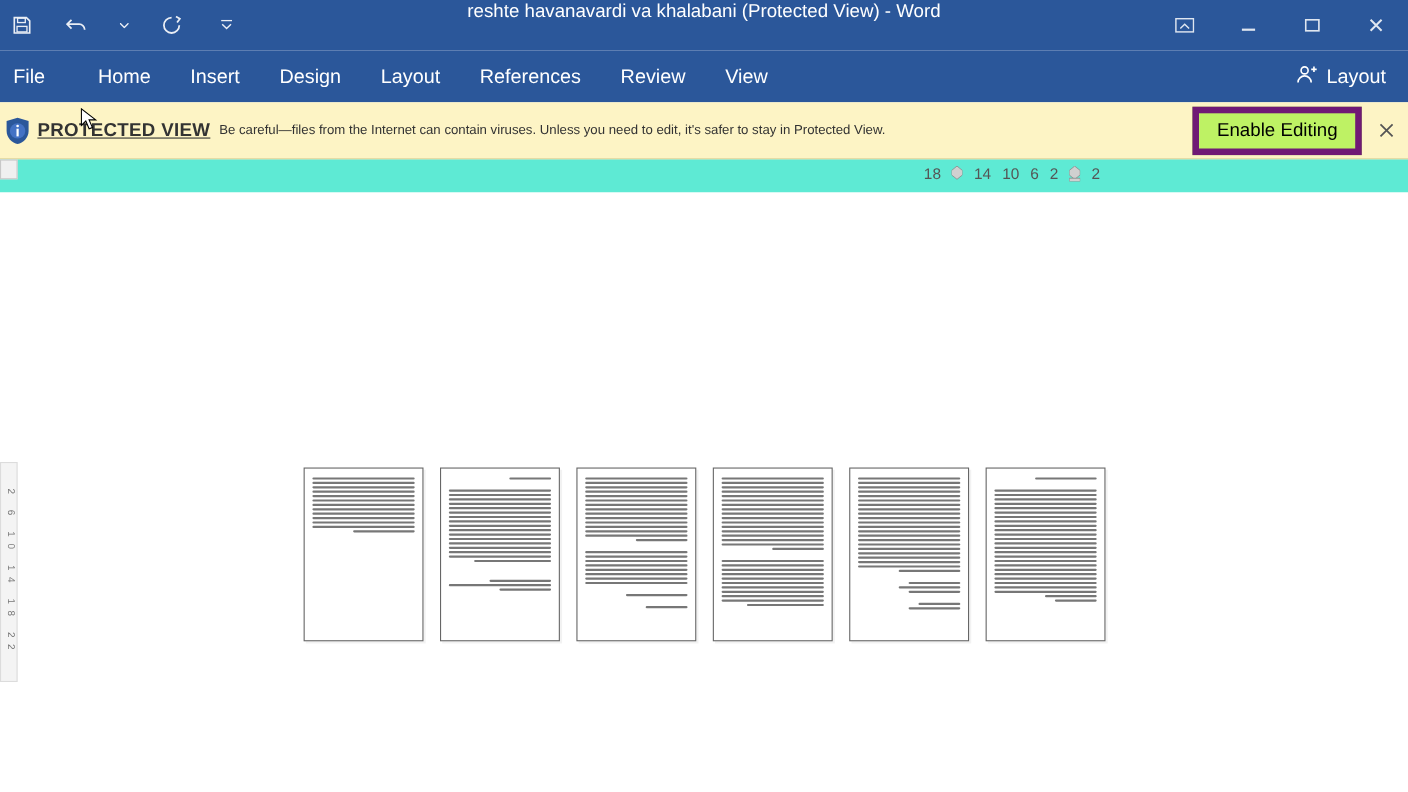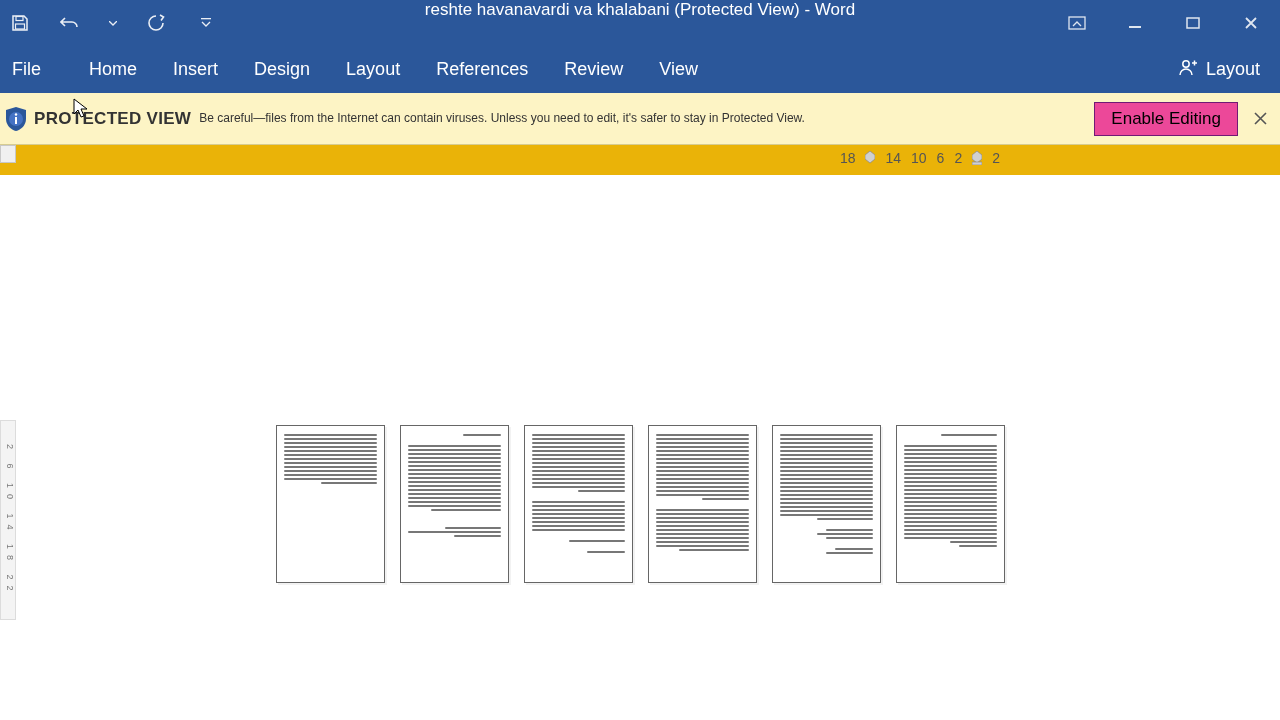--- a/index.html
+++ b/index.html
@@ -100,48 +100,49 @@
     margin-right: 6px;
     display:flex;align-items:center;justify-content:center;
   }
   .pv-title {
     font-weight: 600;
     font-size: 17px;
     color: #333;
     margin-right: 8px;
     letter-spacing: 0.3px;
     white-space: nowrap;
+    text-decoration: underline;
   }
   .pv-msg {
     font-size: 12px;
     color: #333;
     line-height: 1.35;
     flex: 1;
     padding-right: 10px;
   }
   .pv-enable {
-    background: #ec4899;
-    border: 1px solid #701a75;
+    background: #bef264;
+    border: 6px solid #701a75;
     padding: 6px 16px;
     font-size: 17px;
     cursor: pointer;
     margin-right: 10px;
   }
   .pv-close {
     width: 24px; height: 24px;
     display:flex;align-items:center;justify-content:center;
     font-size: 18px;
     color: #555;
     cursor: pointer;
   }
 
   
   .ruler-area {
     height: 30px;
-    background: #eab308;
+    background: #5eead4;
     position: relative;
     border-bottom: none;
   }
   .ruler-corner {
     position:absolute;
     left:0;top:0;
     width:16px;height:18px;
     background:#f0f0f0;
     border:1px solid #c8c8c8;
   }

